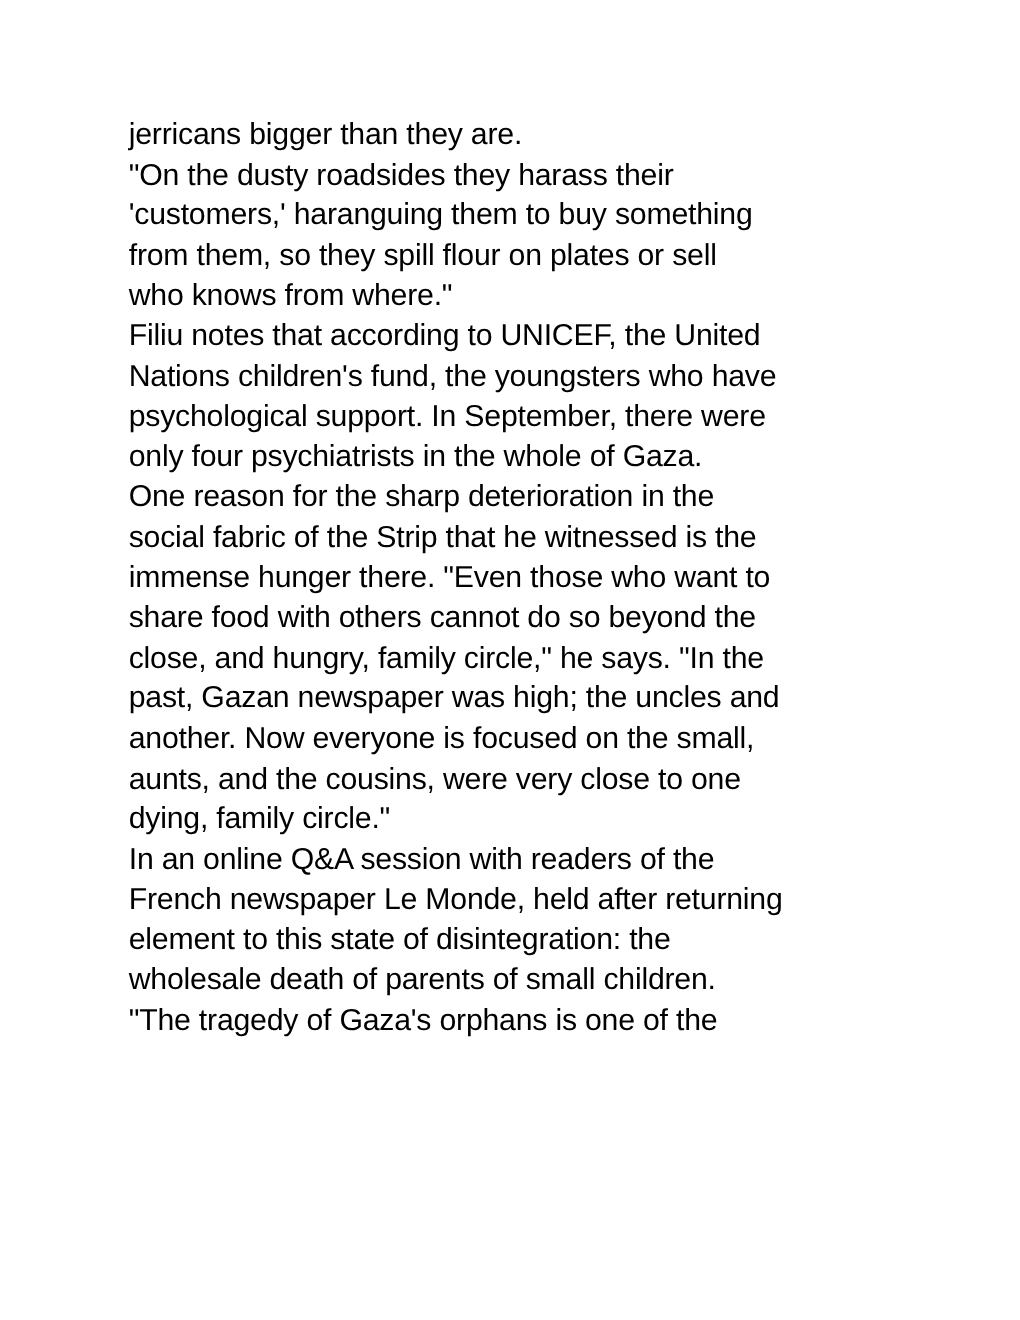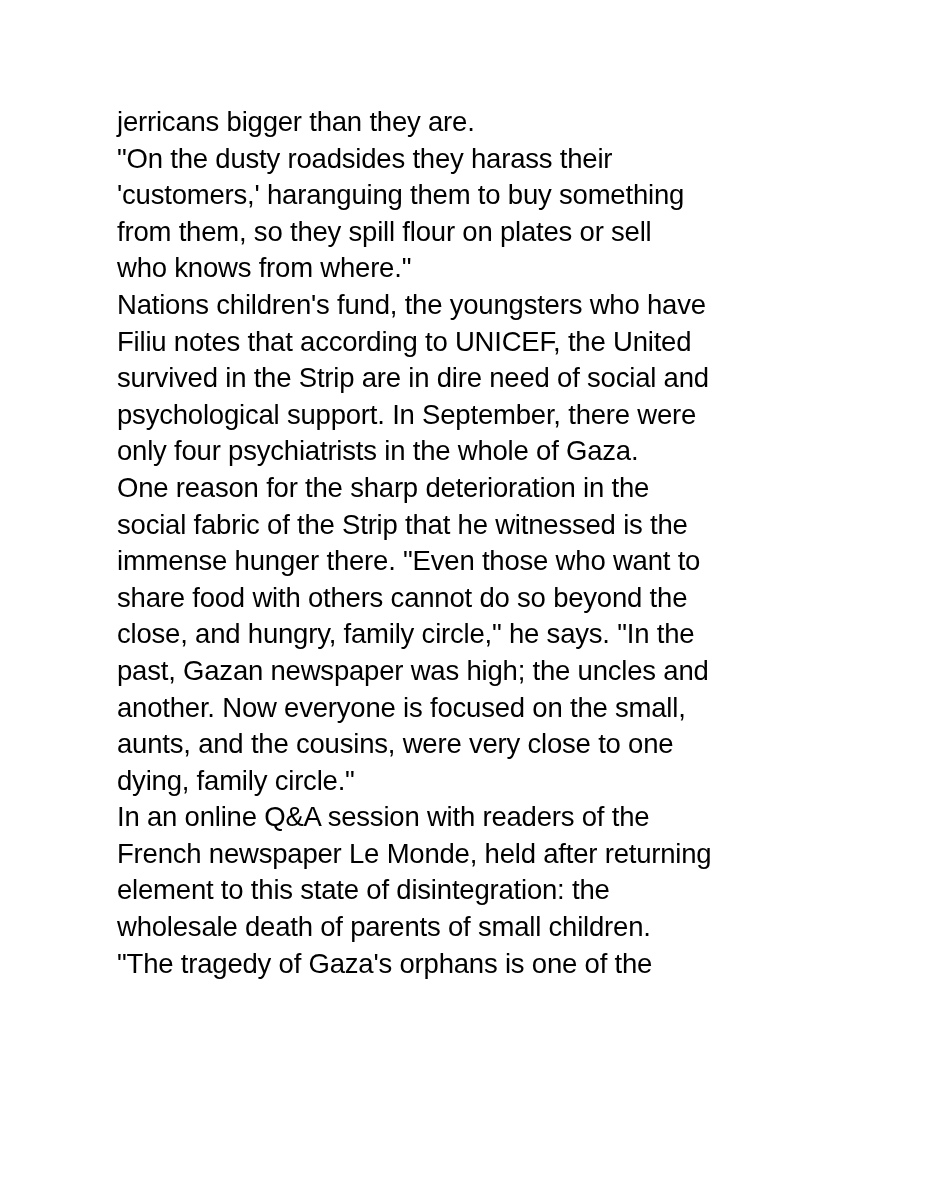--- a/index.html
+++ b/index.html
@@ -39,23 +39,22 @@
 </head>
 <body style="background: rgb(255, 255, 255);">
 
 <div class="page">
   <div class="text-block" style="color: rgb(0, 0, 0);">
       <div class="line">jerricans bigger than they are.</div>
       <div class="line">"On the dusty roadsides they harass their</div>
       <div class="line">'customers,' haranguing them to buy something</div>
       <div class="line">from them, so they spill flour on plates or sell</div>
       <div class="line">who knows from where."</div>
+      <div class="line">Filiu notes that according to UNICEF, the United</div>
       <div class="line">Nations children's fund, the youngsters who have</div>
-      <div class="line">Filiu notes that according to UNICEF, the United</div>
-      <div class="line">survived in the Strip are in dire need of social and</div>
       <div class="line">psychological support. In September, there were</div>
       <div class="line">only four psychiatrists in the whole of Gaza.</div>
       <div class="line">One reason for the sharp deterioration in the</div>
       <div class="line">social fabric of the Strip that he witnessed is the</div>
       <div class="line">immense hunger there. "Even those who want to</div>
       <div class="line">share food with others cannot do so beyond the</div>
       <div class="line">close, and hungry, family circle," he says. "In the</div>
       <div class="line">past, Gazan newspaper was high; the uncles and</div>
       <div class="line">another. Now everyone is focused on the small,</div>
       <div class="line">aunts, and the cousins, were very close to one</div>

